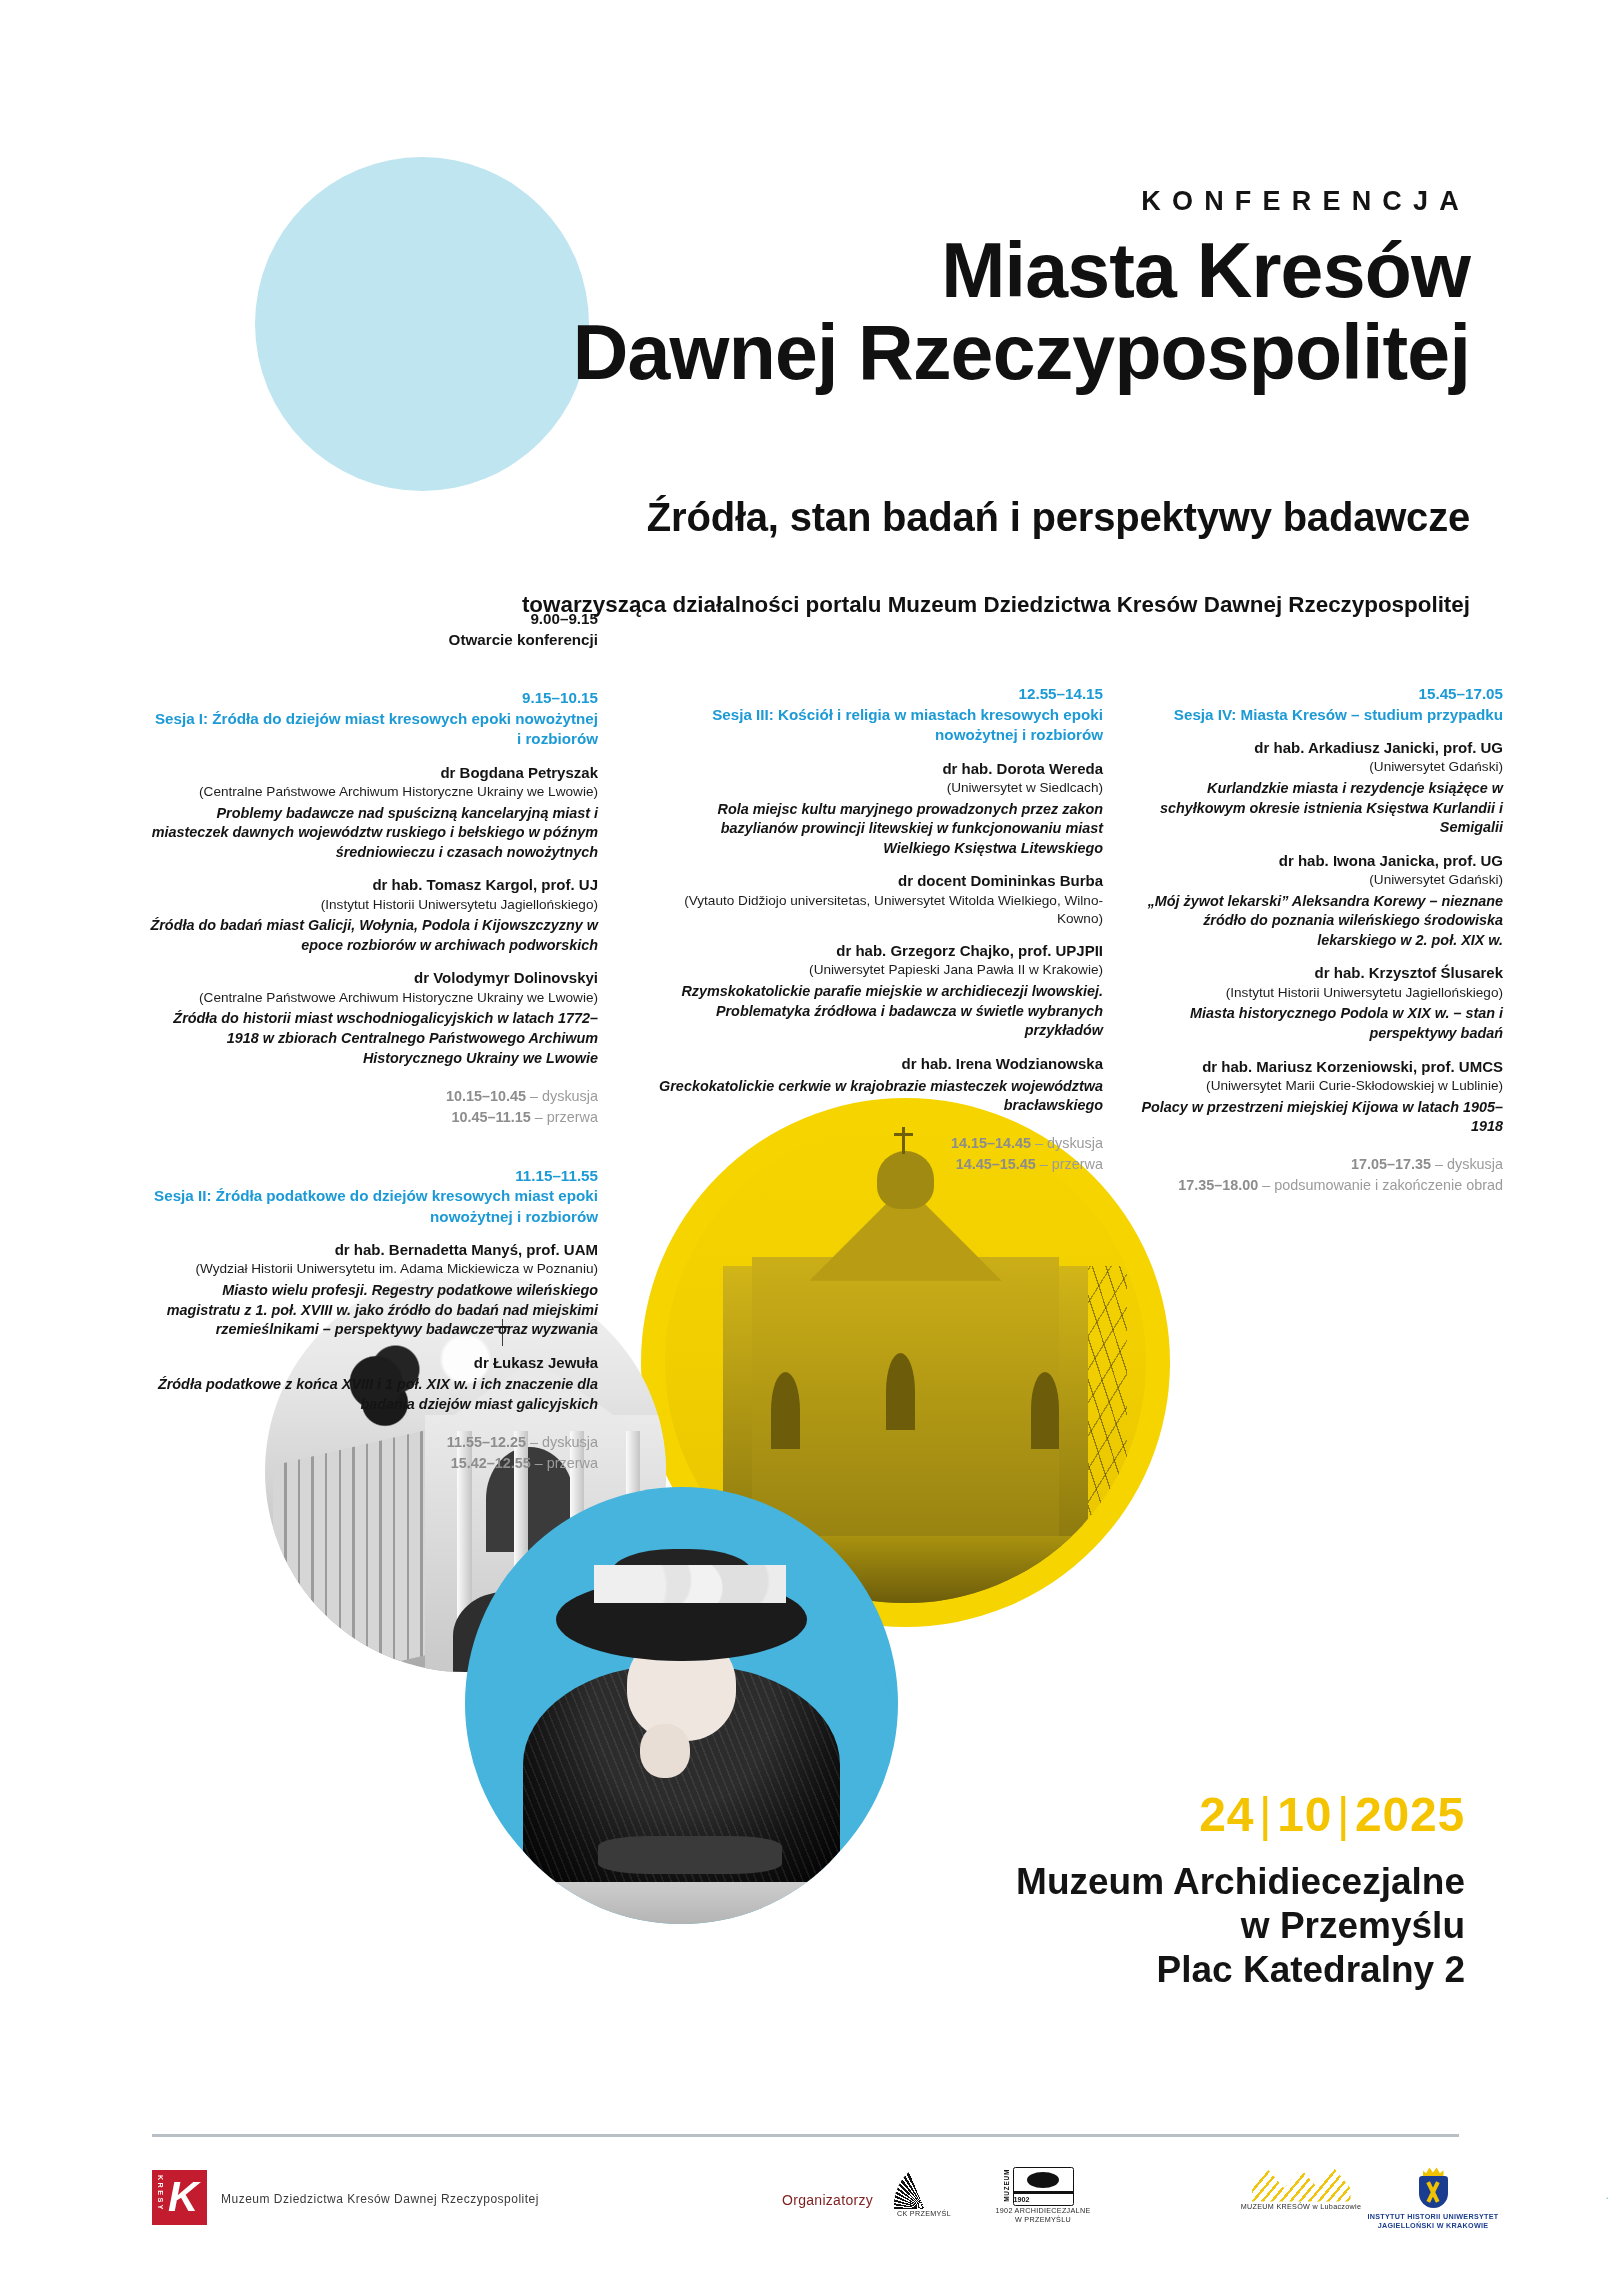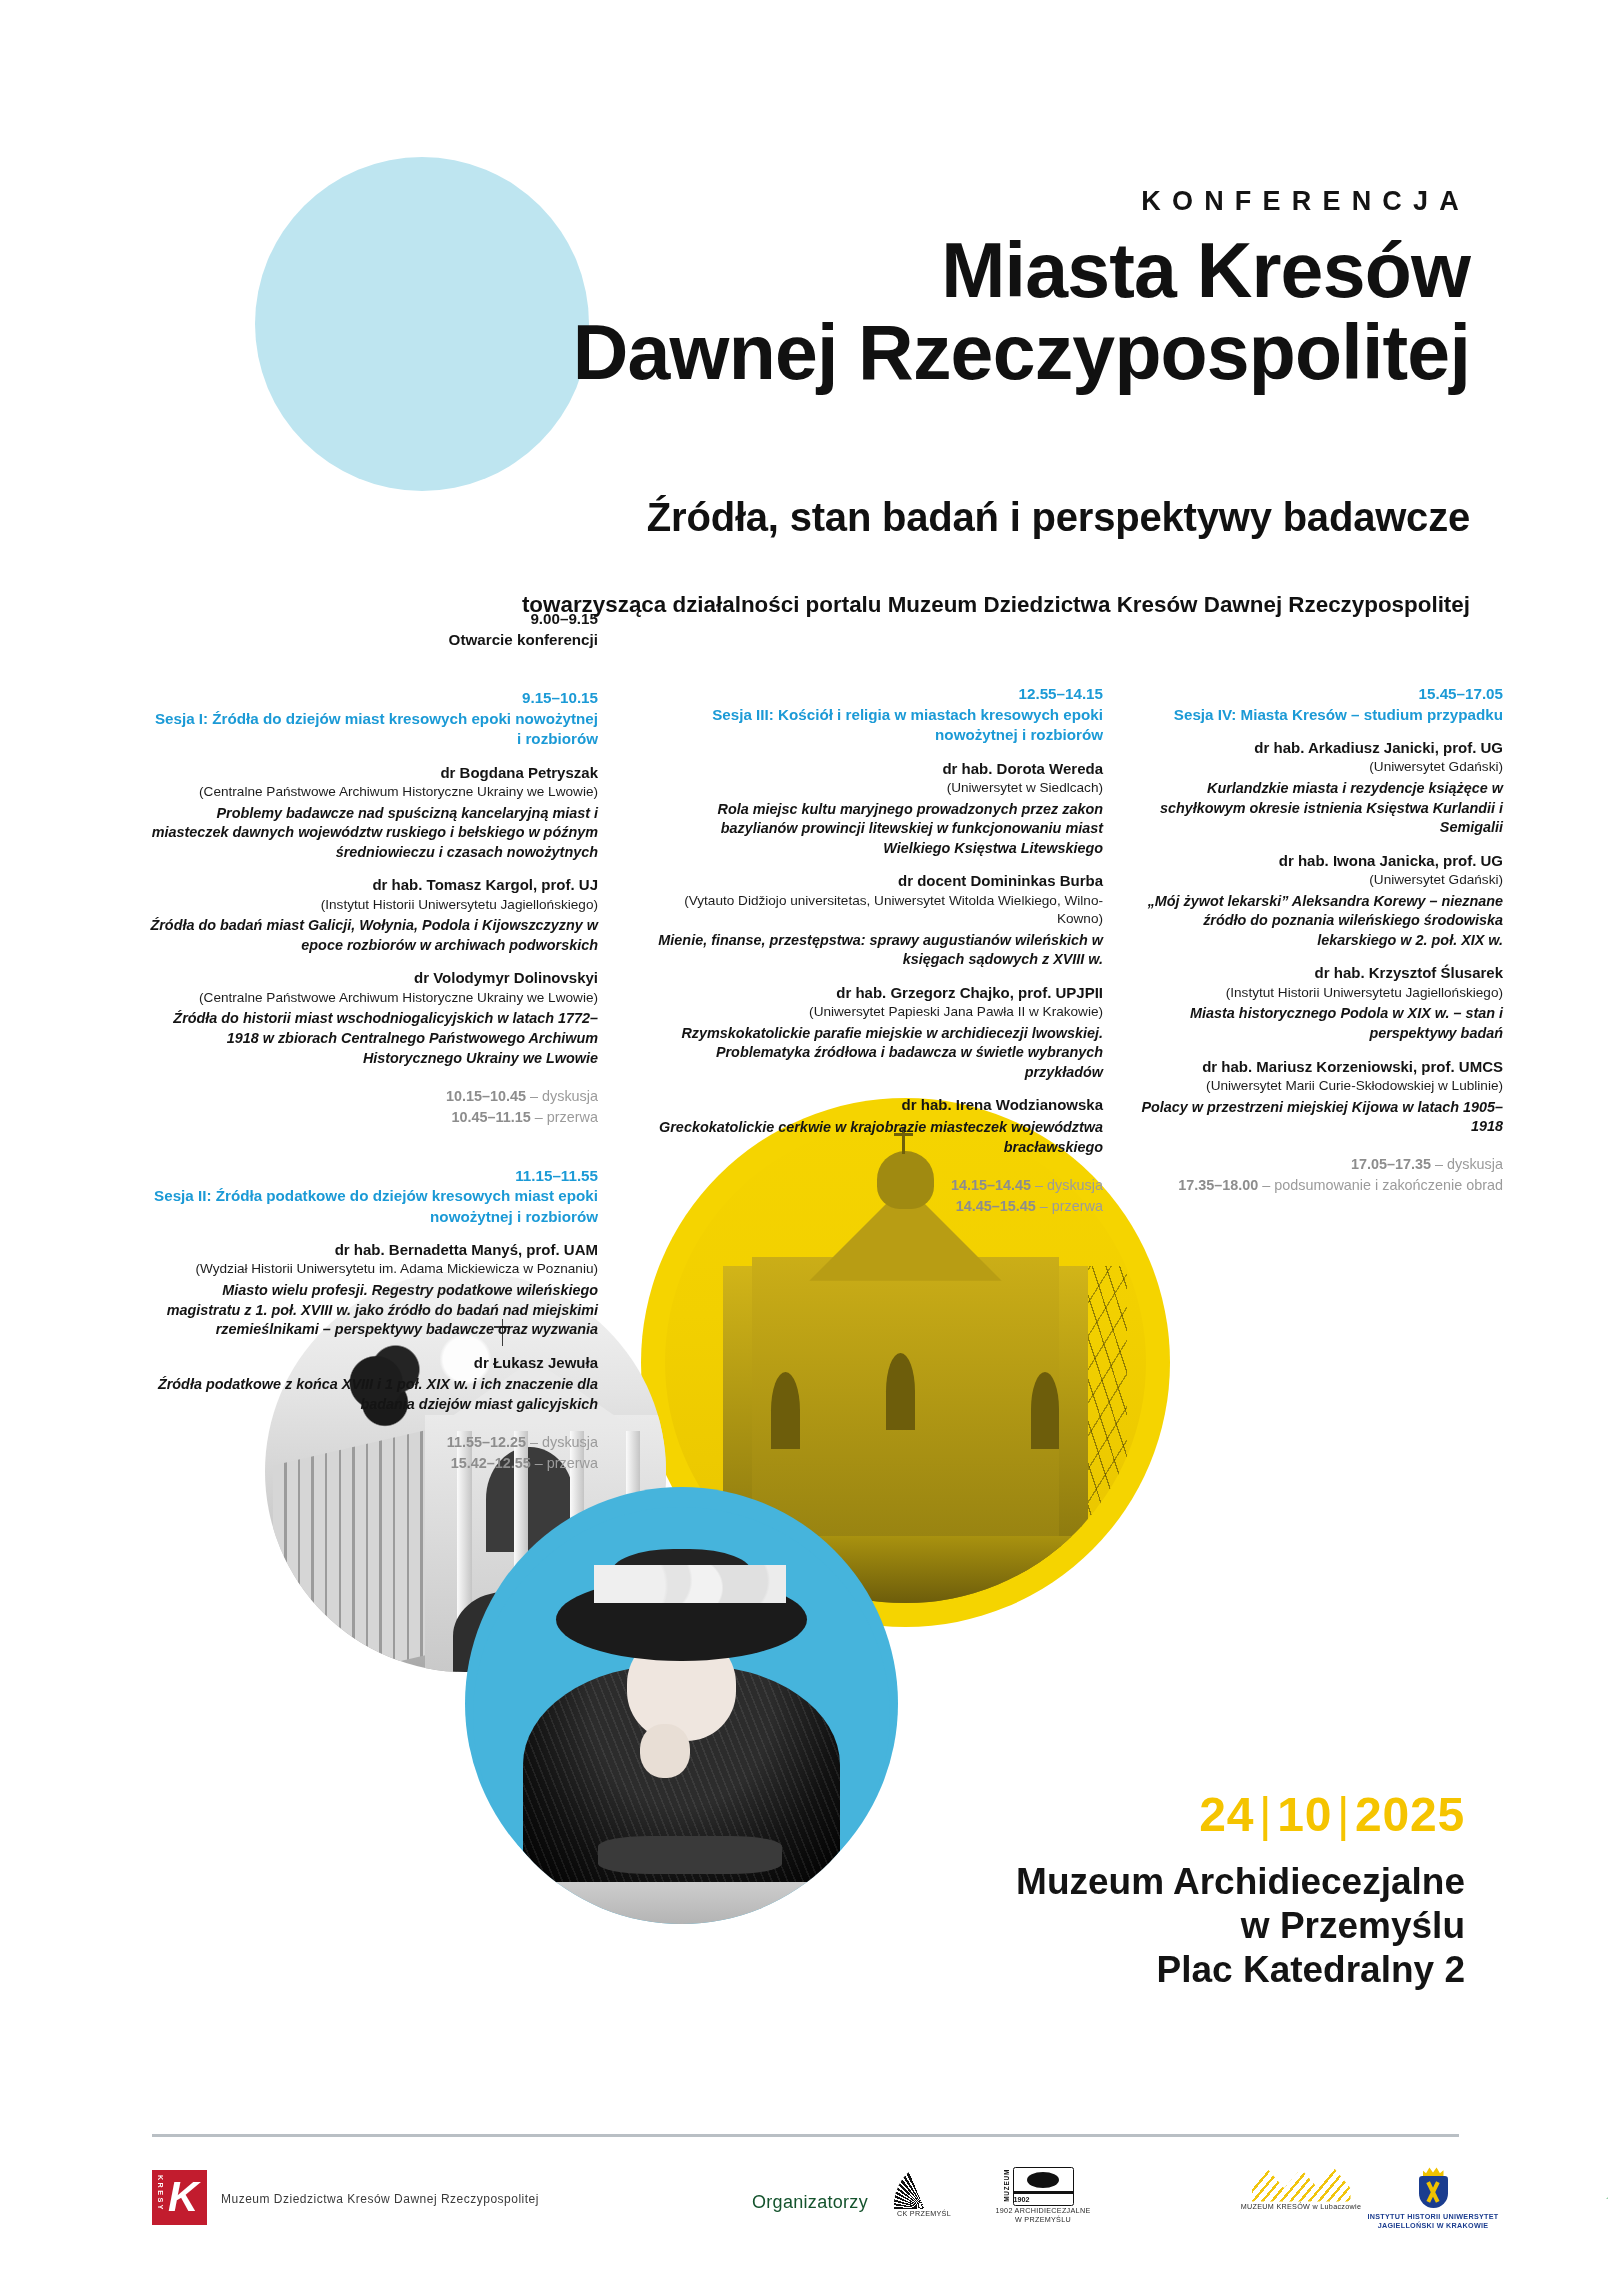--- a/index.html
+++ b/index.html
@@ -139,21 +139,21 @@
   
   #divider{position:absolute;left:152px;top:2134px;width:1307px;height:3.2px;background:#b9bfc4;}
   #footer{position:absolute;left:152px;top:2157px;width:1307px;height:96px;}
   #kresy-logo{position:absolute;left:0;top:13px;width:55px;height:55px;background:#c21c2e;}
   #kresy-logo .vert{position:absolute;left:4px;top:4.8px;font-size:7.2px;letter-spacing:2.4px;
     color:#fff;writing-mode:vertical-rl;font-weight:600;}
   #kresy-logo .kglyph{position:absolute;left:16px;top:6.4px;font-size:42px;line-height:42px;
     color:#fff;font-weight:700;font-style:italic;}
   #kresy-label{position:absolute;left:69px;top:35px;font-size:12px;letter-spacing:0.5px;color:#3a3a3a;}
 
-  #org-label{position:absolute;left:600px;top:35px;font-size:18px;color:#14532d;letter-spacing:0.3px;}
+  #org-label{position:absolute;left:630px;top:35px;font-size:14px;color:#7f1d1d;letter-spacing:0.3px;}
 
   .orglogo{position:absolute;top:9.6px;text-align:center;}
   .orglogo .cap{font-size:7.2px;color:#2a2a2a;line-height:1.25;letter-spacing:0.3px;}
 
   #org-shell{left:728px;width:88px;}
   #shell-art{width:61px;height:42px;margin:0 auto;
     background:
       conic-gradient(from 200deg at 50% 100%,
         #111 0 4deg,#fff 4deg 7deg,#111 7deg 11deg,#fff 11deg 14deg,
         #111 14deg 18deg,#fff 18deg 21deg,#111 21deg 25deg,#fff 25deg 28deg,
@@ -335,21 +335,20 @@
       <div class="sess-title">Sesja III: Kościół i religia w miastach kresowych epoki nowożytnej i rozbiorów</div>
 
       <div class="talk">
         <div class="speaker">dr hab. Dorota Wereda</div>
         <div class="affil">(Uniwersytet w Siedlcach)</div>
         <div class="paper">Rola miejsc kultu maryjnego prowadzonych przez zakon bazylianów prowincji litewskiej w funkcjonowaniu miast Wielkiego Księstwa Litewskiego</div>
       </div>
       <div class="talk">
         <div class="speaker">dr docent Domininkas Burba</div>
         <div class="affil">(Vytauto Didžiojo universitetas, Uniwersytet Witolda Wielkiego, Wilno-Kowno)</div>
-        <div class="paper">Mienie, finanse, przestępstwa: sprawy augustianów wileńskich w księgach sądowych z XVIII w.</div>
       </div>
       <div class="talk">
         <div class="speaker">dr hab. Grzegorz Chajko, prof. UPJPII</div>
         <div class="affil">(Uniwersytet Papieski Jana Pawła II w Krakowie)</div>
         <div class="paper">Rzymskokatolickie parafie miejskie  w archidiecezji lwowskiej. Problematyka źródłowa i badawcza w świetle wybranych przykładów</div>
       </div>
       <div class="talk">
         <div class="speaker">dr hab. Irena Wodzianowska</div>
         <div class="paper">Greckokatolickie cerkwie w krajobrazie miasteczek województwa bracławskiego</div>
       </div>

